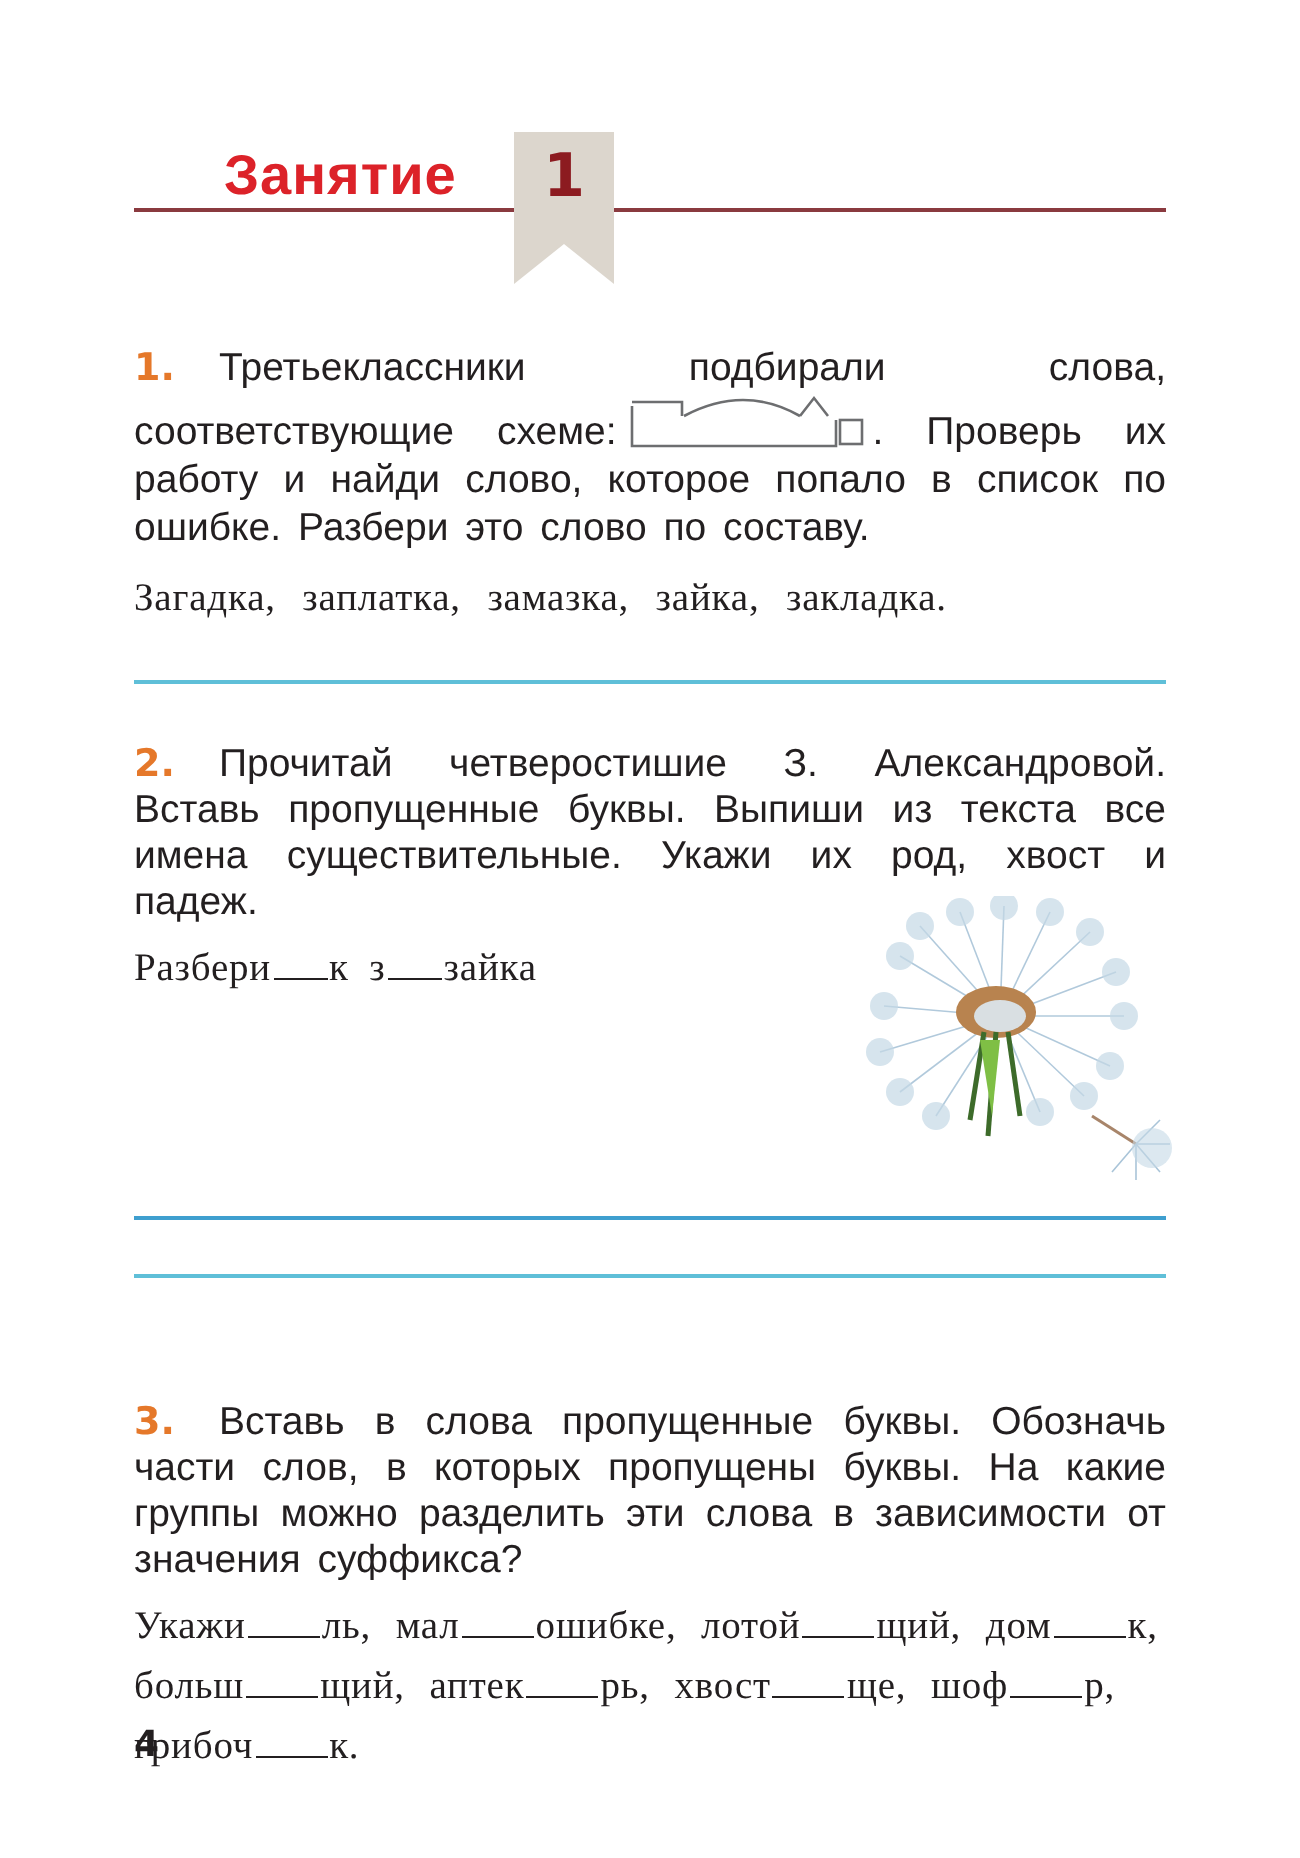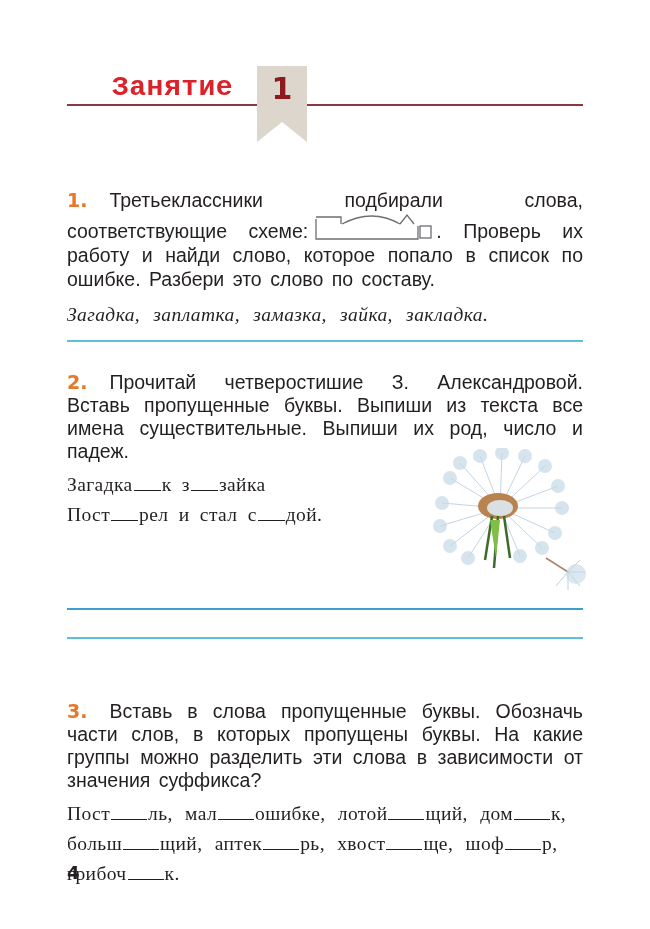--- a/index.html
+++ b/index.html
@@ -29,21 +29,21 @@
     }
     .header-line-right {
       position: absolute;
       left: 307px; top: 104px;
       width: 276px; height: 2px;
       background: #8a3a3f;
     }
     .lesson-title {
       position: absolute;
       left: 112px; top: 68px;
-      font-family: Liberation Mono, monospace;
+      font-family: Liberation Sans, sans-serif;
       font-weight: bold;
       font-size: 28px;
       letter-spacing: 0.5px;
       color: #dc2229;
       line-height: 40px;
     }
     .ribbon {
       position: absolute;
       left: 257px; top: 66px;
       width: 50px; height: 76px;
@@ -140,46 +140,45 @@
   <div class="header-line-left"></div>
   <div class="header-line-right"></div>
   <div class="lesson-title">Занятие</div>
   <div class="ribbon">
     <svg width="50" height="76" viewBox="0 0 50 76">
       <polygon points="0,0 50,0 50,76 25,56 0,76" fill="#dcd6cd"></polygon>
     </svg>
     <div class="ribbon-number">1</div>
   </div>
 
-  <div class="task" style="top:188px;">
+  <div class="task" style="top:172px;">
     <p class="task-text" style="line-height:24px;">
       <span class="task-number">1.</span><span>Третьеклассники подбирали слова, соответствующие схеме:</span><svg class="scheme" viewBox="0 0 120 30" width="120" height="30">
 
         <polyline points="2,7 2,27 104,27 104,14" fill="none" stroke="#6d6e70" stroke-width="1.3"></polyline>
 
         <polyline points="2,5 27,5 27,12" fill="none" stroke="#6d6e70" stroke-width="1.3"></polyline>
 
         <path d="M28,12 Q58,-4 86,12" fill="none" stroke="#6d6e70" stroke-width="1.3"></path>
 
         <polyline points="86,12 93,3 100,12" fill="none" stroke="#6d6e70" stroke-width="1.3"></polyline>
 
         <rect x="106" y="14" width="11" height="12" fill="none" stroke="#6d6e70" stroke-width="1.3"></rect>
       </svg><span>. Проверь их работу и найди слово, которое попало в список по ошибке. Разбери это слово по составу.</span>
     </p>
-    <div class="serif-line" style="margin-top:9px; word-spacing:8px;font-style:italic;">Загадка, заплатка, замазка, зайка, закладка.</div>
+    <div class="serif-line" style="margin-top:9px; word-spacing:8px;">Загадка, заплатка, замазка, зайка, закладка.</div>
   </div>
   <div class="answer-line" style="top:340px;"></div>
 
   <div class="task" style="top:371px;">
     <p class="task-text">
-      <span class="task-number">2.</span><span>Прочитай четверостишие З. Александровой. Вставь пропущенные буквы. Выпиши из текста все имена существительные. Выпиши их род, число и падеж.</span>
+      <span class="task-number">2.</span><span>Прочитай четверостишие З. Александровой. Вставь пропущенные буквы. Выпиши из текста все имена существительные. Укажи их род, хвост и падеж.</span>
     </p>
     <div style="margin-top:7px;">
-      <div class="serif-line"><span>Загадка</span><span class="blank"></span><span>к з</span><span class="blank"></span><span>зайка</span></div>
-      <div class="serif-line"><span>Пост</span><span class="blank"></span><span>рел и стал с</span><span class="blank"></span><span>дой.</span></div>
+      <div class="serif-line"><span>Разбери</span><span class="blank"></span><span>к з</span><span class="blank"></span><span>зайка</span></div>
     </div>
   </div>
 
   <svg class="dandelion" viewBox="0 0 160 150" width="160" height="150">
     <g stroke="#a9c4d8" stroke-width="0.8" fill="none" opacity="0.9">
       <line x1="70" y1="60" x2="20" y2="30"></line>
         <line x1="70" y1="60" x2="30" y2="15"></line>
       <line x1="70" y1="60" x2="50" y2="8"></line>
         <line x1="70" y1="60" x2="72" y2="5"></line>
       <line x1="70" y1="60" x2="95" y2="8"></line>
@@ -231,20 +230,20 @@
   </svg>
 
   <div class="answer-line dark" style="top:608px;"></div>
   <div class="answer-line" style="top:637px;"></div>
 
   <div class="task" style="top:700px;">
     <p class="task-text">
       <span class="task-number">3.</span><span>Вставь в слова пропущенные буквы. Обозначь части слов, в которых пропущены буквы. На какие группы можно разделить эти слова в зависимости от значения суффикса?</span>
     </p>
     <div style="margin-top:7px;">
-      <div class="serif-line" style="word-spacing:7px;"><span>Пост</span><span class="blank" style="width:36px"></span><span>ль,</span> <span>мал</span><span class="blank" style="width:36px"></span><span>ошибке,</span> <span>лотой</span><span class="blank" style="width:36px"></span><span>щий,</span> <span>дом</span><span class="blank" style="width:36px"></span><span>к,</span></div>
+      <div class="serif-line" style="word-spacing:7px;"><span>Укажи</span><span class="blank" style="width:36px"></span><span>ль,</span> <span>мал</span><span class="blank" style="width:36px"></span><span>ошибке,</span> <span>лотой</span><span class="blank" style="width:36px"></span><span>щий,</span> <span>дом</span><span class="blank" style="width:36px"></span><span>к,</span></div>
       <div class="serif-line" style="word-spacing:7px;"><span>больш</span><span class="blank" style="width:36px"></span><span>щий,</span> <span>аптек</span><span class="blank" style="width:36px"></span><span>рь,</span> <span>хвост</span><span class="blank" style="width:36px"></span><span>ще,</span> <span>шоф</span><span class="blank" style="width:36px"></span><span>р,</span></div>
       <div class="serif-line"><span>грибоч</span><span class="blank" style="width:36px"></span><span>к.</span></div>
     </div>
   </div>
 
   <div class="page-number">4</div>
 </div>
 
 </body></html>

